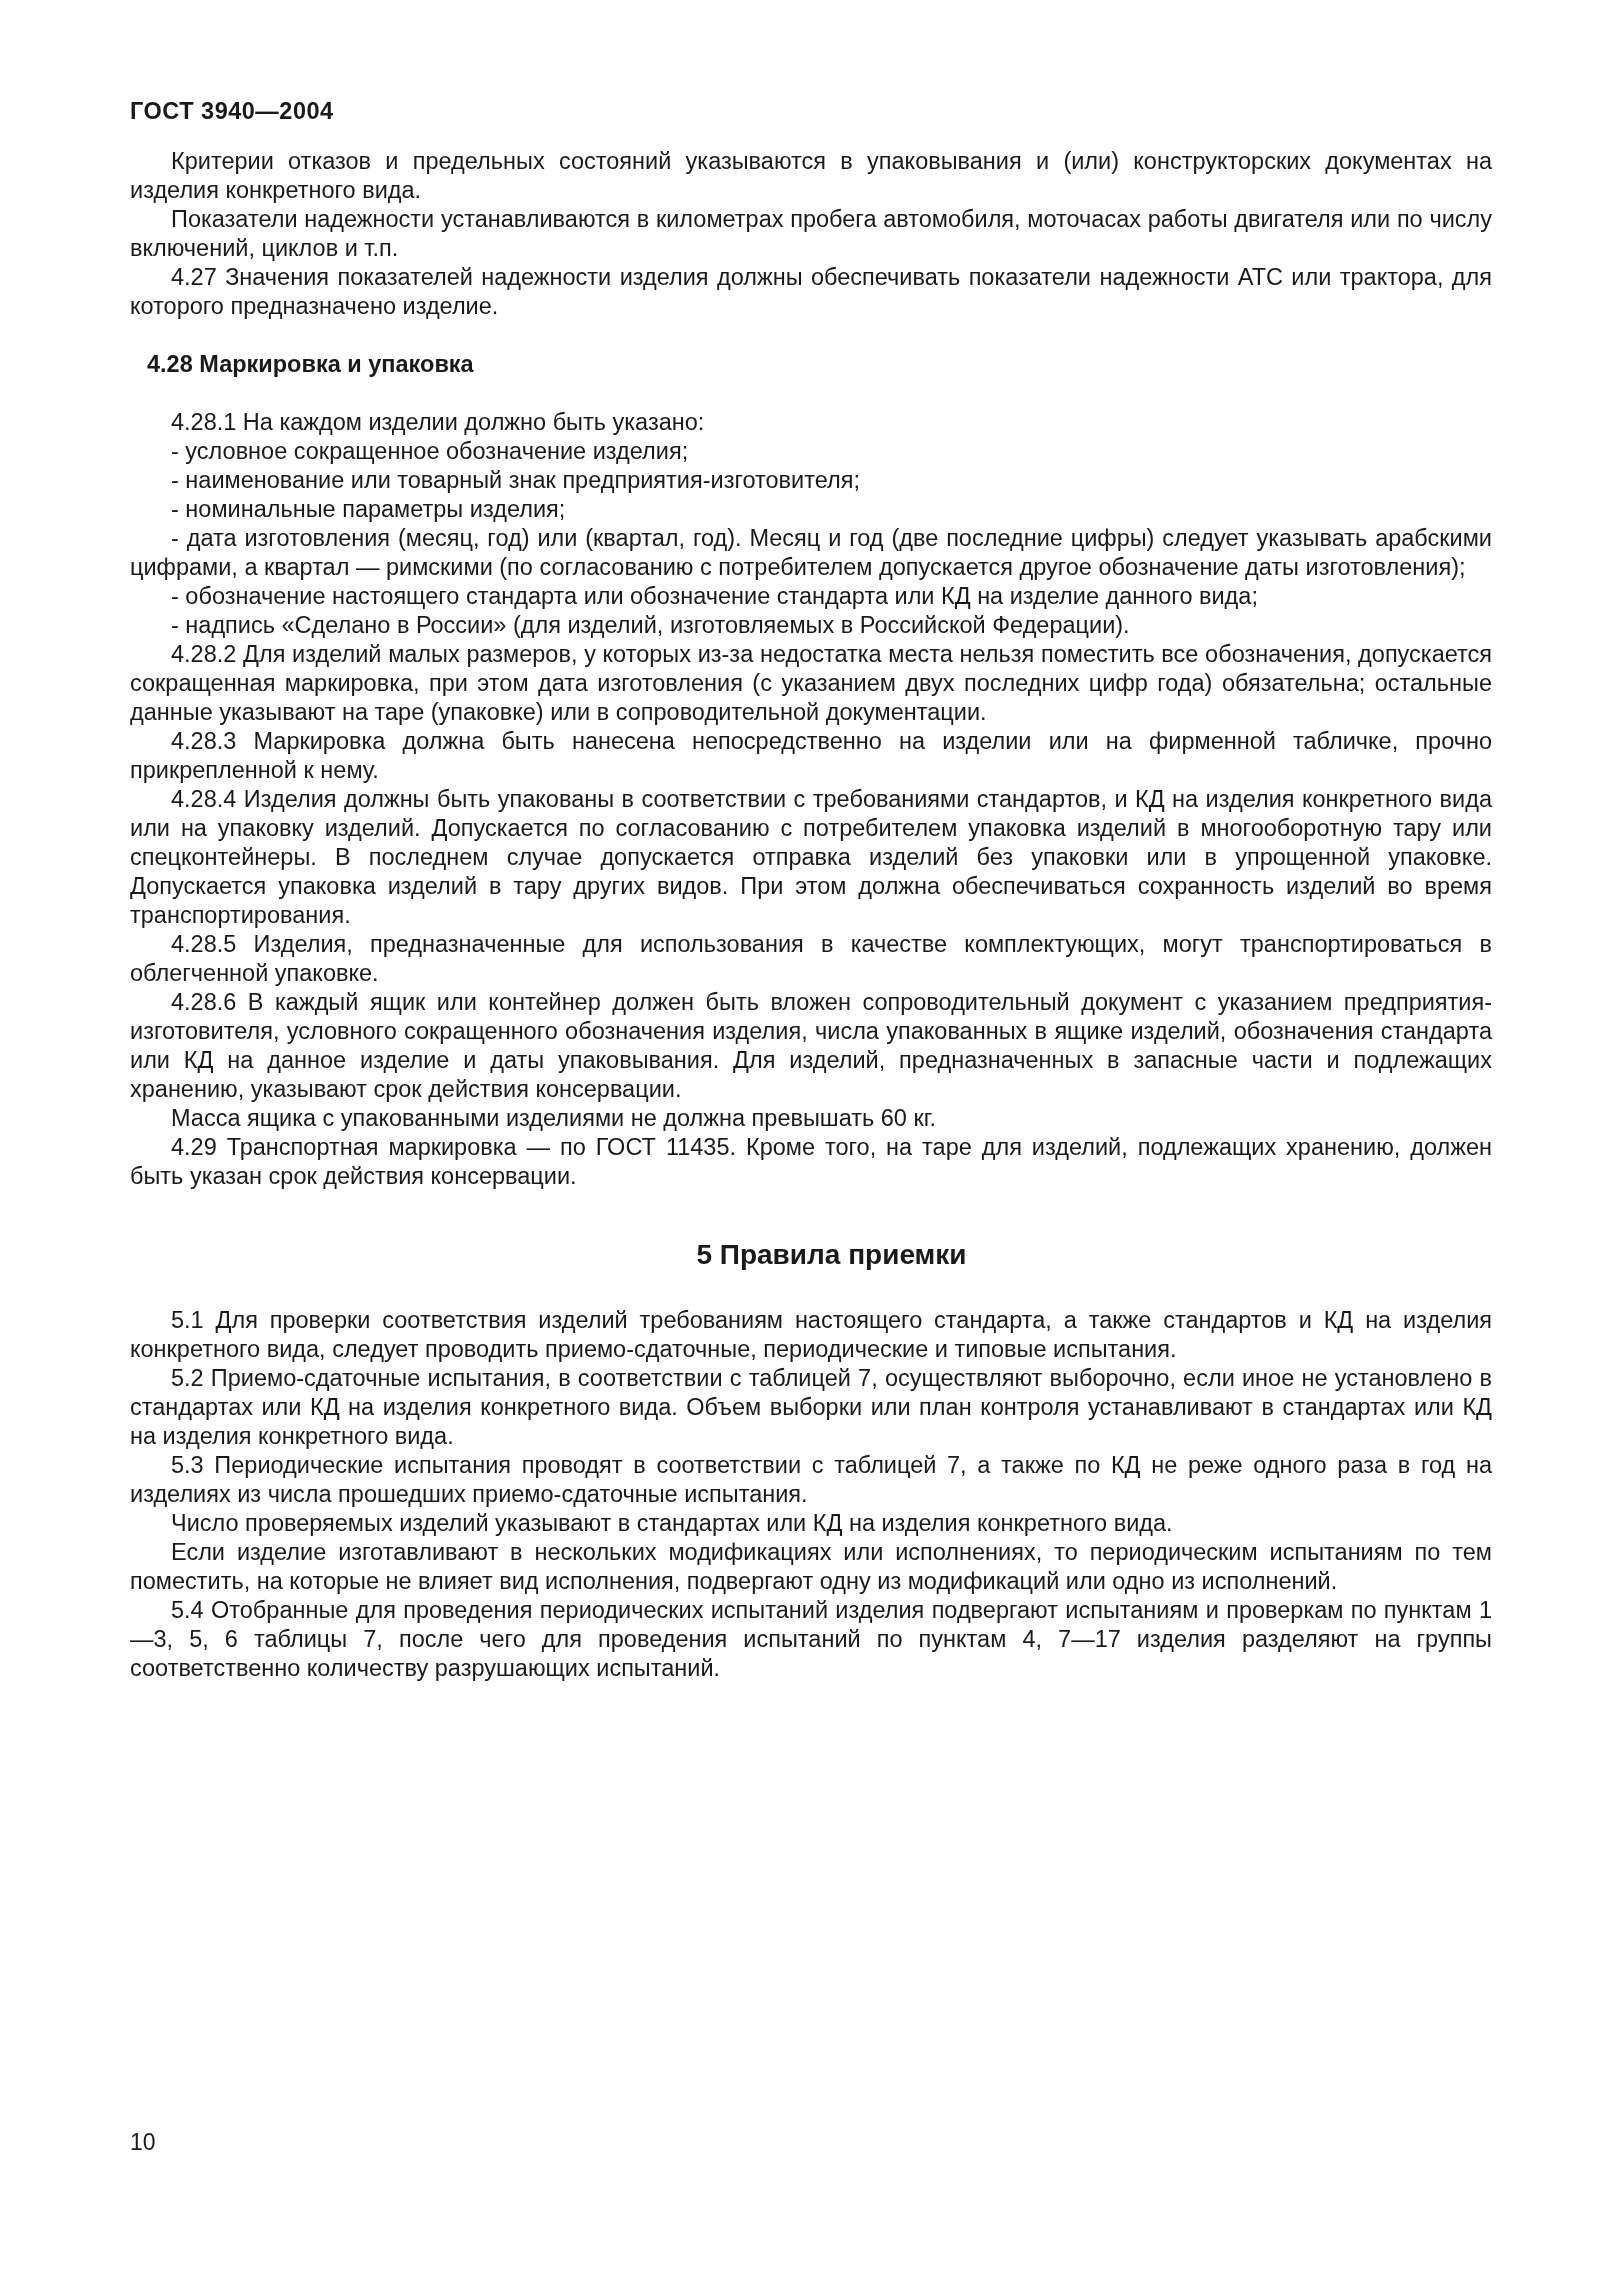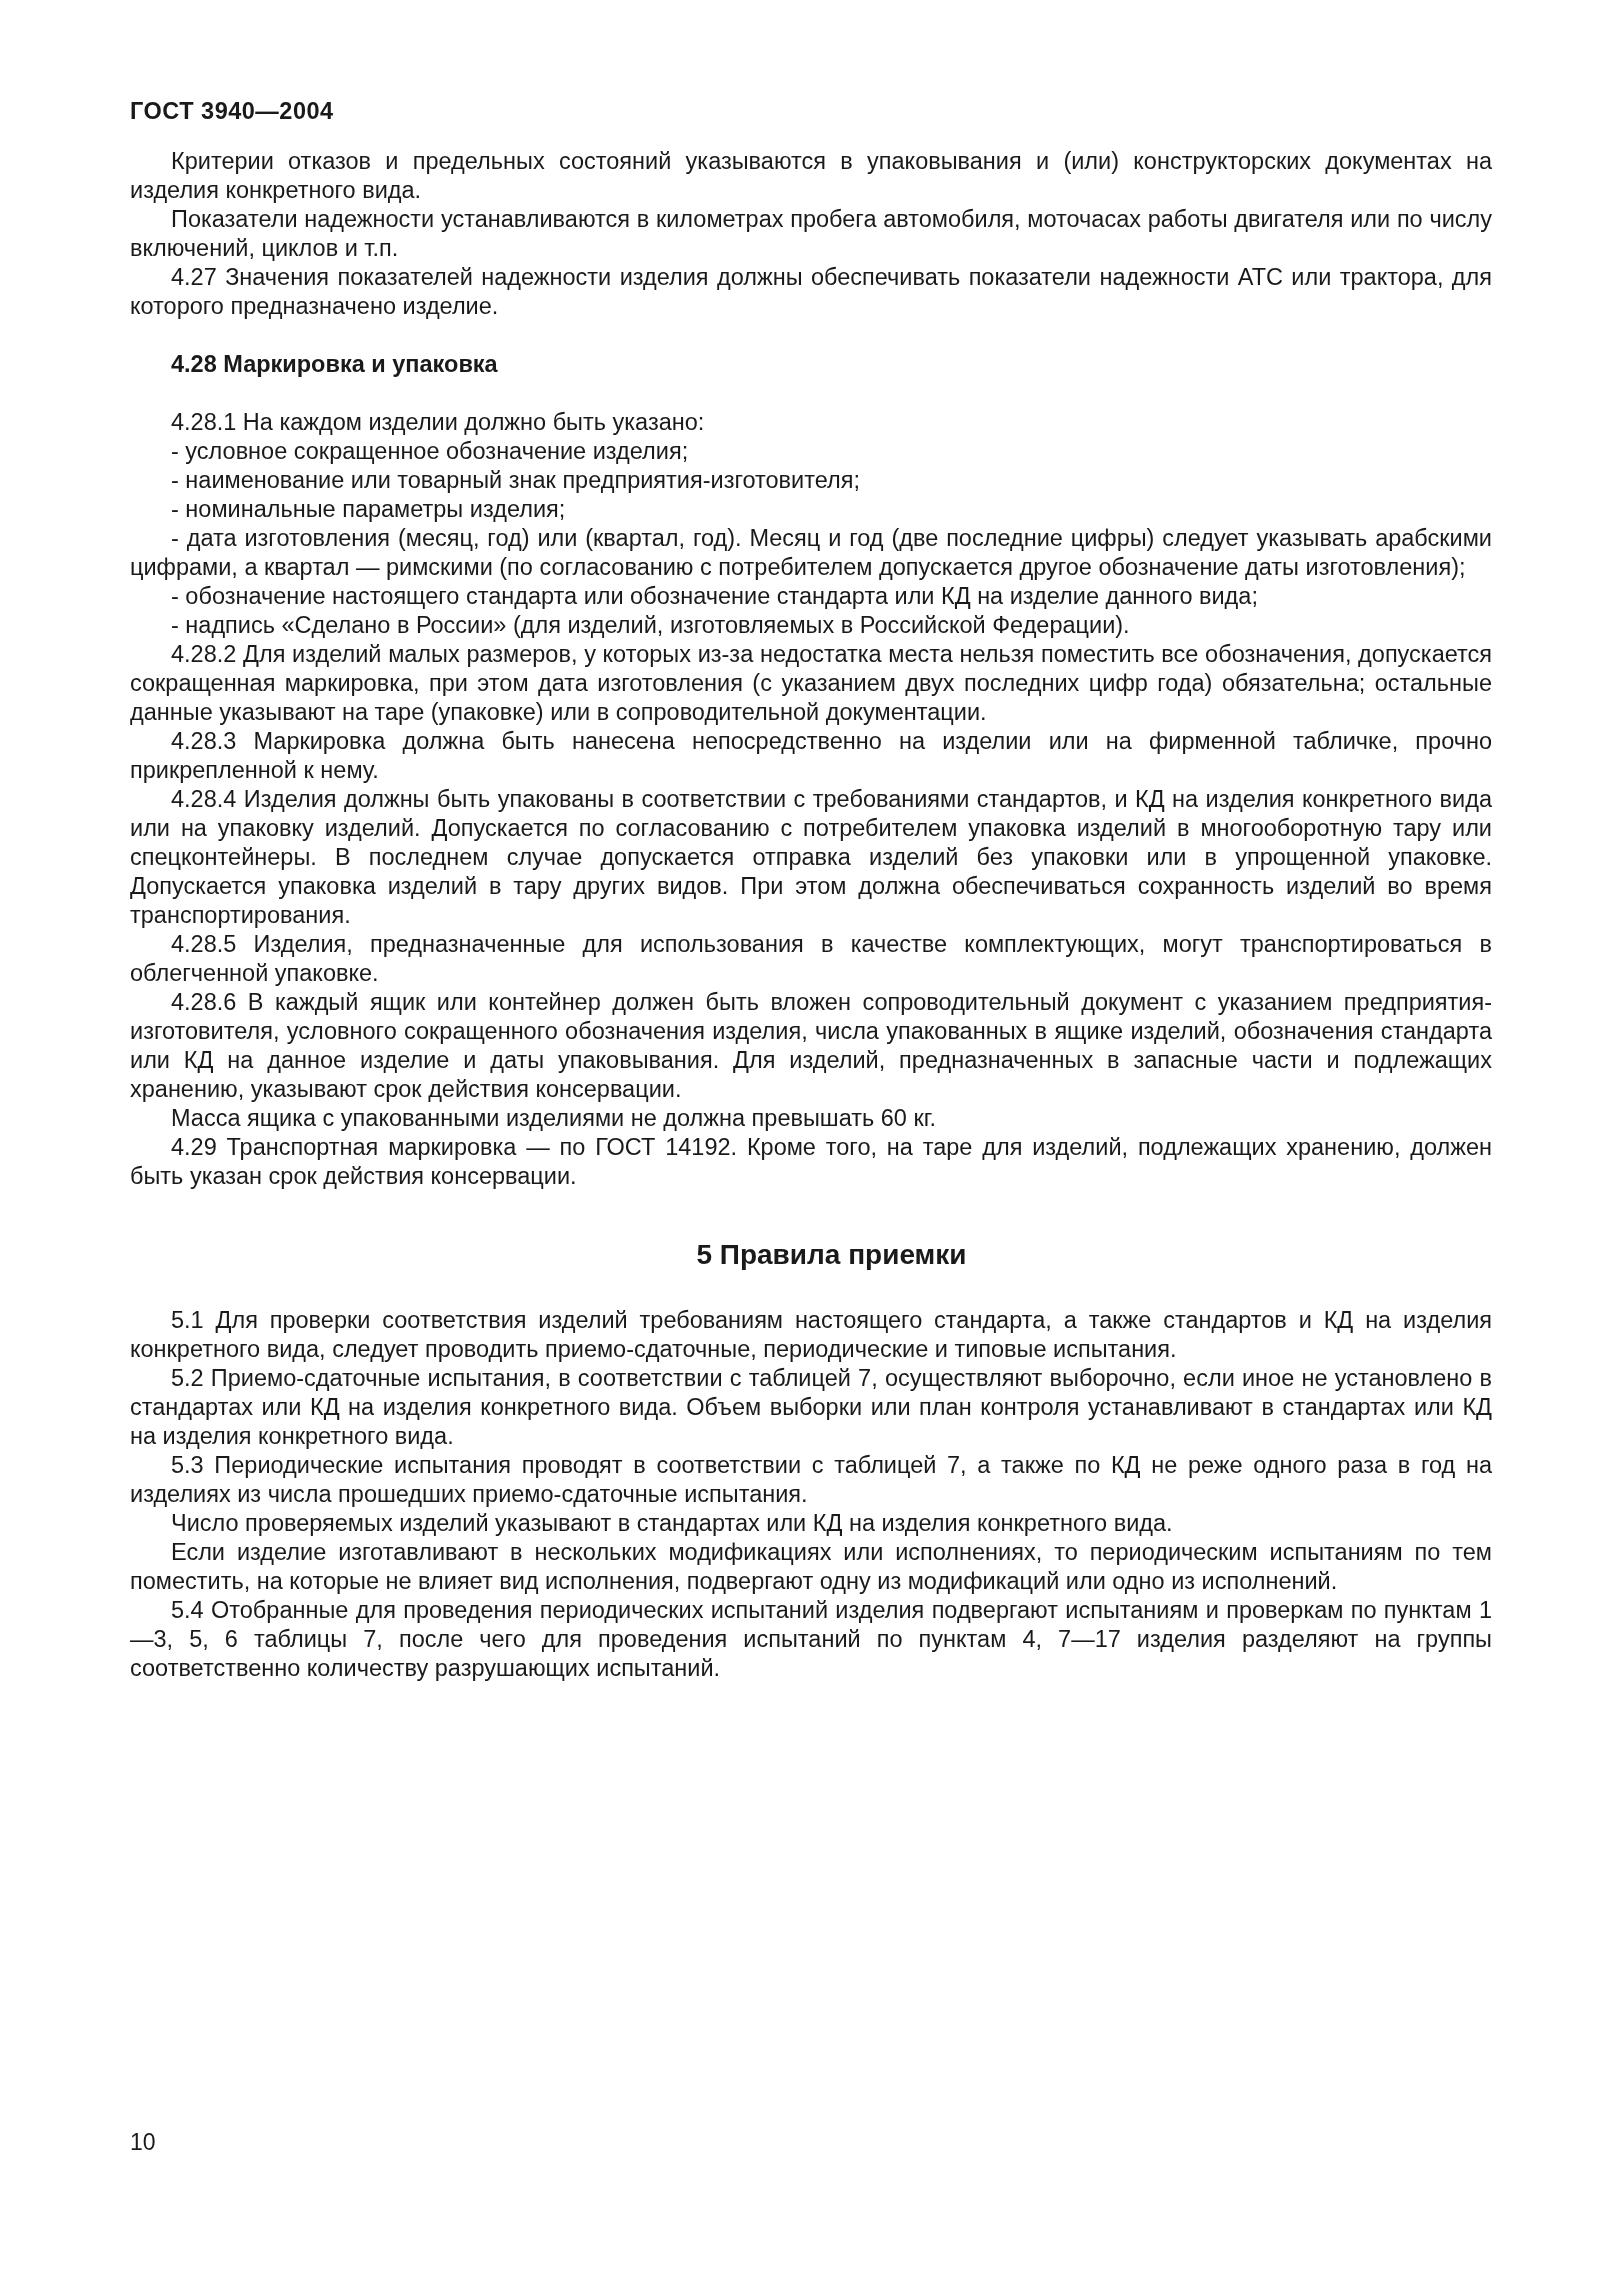--- a/index.html
+++ b/index.html
@@ -29,21 +29,21 @@
     font-size: 23.5px;
     line-height: 29px;
   }
   .block.p, .block.li {
     text-indent: 41px;
     text-align: justify;
   }
   .block.h3 {
     font-weight: bold;
     font-size: 23.5px;
-    margin: 29px 0 29px 41px;
+    margin: 29px 0 29px 17px;
   }
   .block.h2 {
     font-weight: bold;
     font-size: 28px;
     margin: 49px 0 37px 41px;
     text-align: center;
   }
   .page-number {
     position: absolute;
     left: 130px;
@@ -67,21 +67,21 @@
       <div class="block li">- номинальные параметры изделия;</div>
       <div class="block li">- дата изготовления (месяц, год) или (квартал, год). Месяц и год (две последние цифры) следует указывать арабскими цифрами, а квартал — римскими (по согласованию с потребителем допускается другое обозначение даты изготовления);</div>
       <div class="block li">- обозначение настоящего стандарта или обозначение стандарта или КД на изделие данного вида;</div>
       <div class="block li">- надпись «Сделано в России» (для изделий, изготовляемых в Российской Федерации).</div>
       <div class="block p">4.28.2 Для изделий малых размеров, у которых из-за недостатка места нельзя поместить все обозначения, допускается сокращенная маркировка, при этом дата изготовления (с указанием двух последних цифр года) обязательна; остальные данные указывают на таре (упаковке) или в сопроводительной документации.</div>
       <div class="block p">4.28.3 Маркировка должна быть нанесена непосредственно на изделии или на фирменной табличке, прочно прикрепленной к нему.</div>
       <div class="block p">4.28.4 Изделия должны быть упакованы в соответствии с требованиями стандартов, и КД на изделия конкретного вида или на упаковку изделий. Допускается по согласованию с потребителем упаковка изделий в многооборотную тару или спецконтейнеры. В последнем случае допускается отправка изделий без упаковки или в упрощенной упаковке. Допускается упаковка изделий в тару других видов. При этом должна обеспечиваться сохранность изделий во время транспортирования.</div>
       <div class="block p">4.28.5 Изделия, предназначенные для использования в качестве комплектующих, могут транспортироваться в облегченной упаковке.</div>
       <div class="block p">4.28.6 В каждый ящик или контейнер должен быть вложен сопроводительный документ с указанием предприятия-изготовителя, условного сокращенного обозначения изделия, числа упакованных в ящике изделий, обозначения стандарта или КД на данное изделие и даты упаковывания. Для изделий, предназначенных в запасные части и подлежащих хранению, указывают срок действия консервации.</div>
       <div class="block p">Масса ящика с упакованными изделиями не должна превышать 60 кг.</div>
-      <div class="block p">4.29 Транспортная маркировка — по ГОСТ 14192. Кроме того, на таре для изделий, подлежащих хранению, должен быть указан срок действия консервации.</div>
+      <div class="block p">4.29 Транспортная маркировка — по ГОСТ 11435. Кроме того, на таре для изделий, подлежащих хранению, должен быть указан срок действия консервации.</div>
       <div class="block h2">5 Правила приемки</div>
       <div class="block p">5.1 Для проверки соответствия изделий требованиям настоящего стандарта, а также стандартов и КД на изделия конкретного вида, следует проводить приемо-сдаточные, периодические и типовые испытания.</div>
       <div class="block p">5.2 Приемо-сдаточные испытания, в соответствии с таблицей 7, осуществляют выборочно, если иное не установлено в стандартах или КД на изделия конкретного вида. Объем выборки или план контроля устанавливают в стандартах или КД на изделия конкретного вида.</div>
       <div class="block p">5.3 Периодические испытания проводят в соответствии с таблицей 7, а также по КД не реже одного раза в год на изделиях из числа прошедших приемо-сдаточные испытания.</div>
       <div class="block p">Число проверяемых изделий указывают в стандартах или КД на изделия конкретного вида.</div>
       <div class="block p">Если изделие изготавливают в нескольких модификациях или исполнениях, то периодическим испытаниям по тем поместить, на которые не влияет вид исполнения, подвергают одну из модификаций или одно из исполнений.</div>
       <div class="block p">5.4 Отобранные для проведения периодических испытаний изделия подвергают испытаниям и проверкам по пунктам 1—3, 5, 6 таблицы 7, после чего для проведения испытаний по пунктам 4, 7—17 изделия разделяют на группы соответственно количеству разрушающих испытаний.</div>
     </div>
   <div class="page-number">10</div>
 </div>

